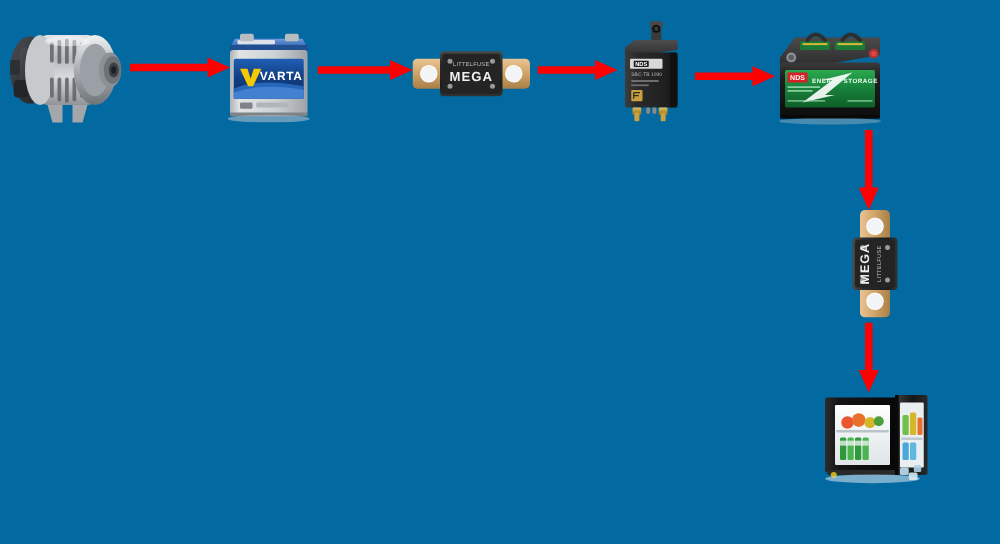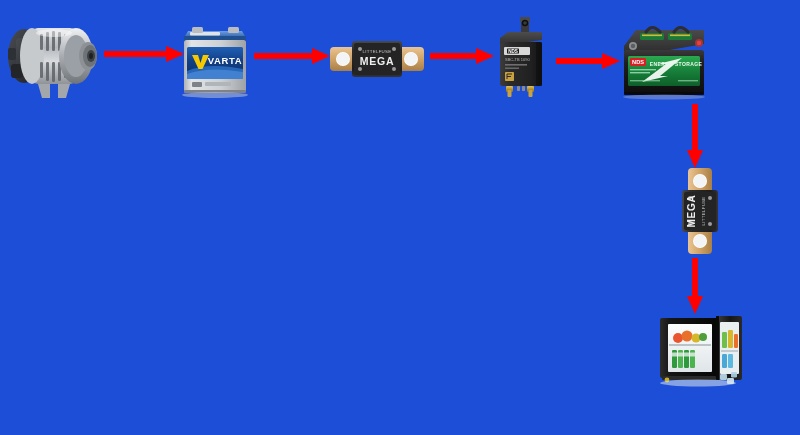--- a/index.html
+++ b/index.html
@@ -12,21 +12,21 @@
     height: 435px;
     position: relative;
     overflow: hidden;
     font-family: "Liberation Sans", sans-serif;
   }
   #canvas {
     position: absolute;
     left: 0; top: 0;
     width: 800px;
     height: 435px;
-    background: #1d4ed8;
+    background: #0369a1;
   }
   .node {
     position: absolute;
   }
   .arrow {
     position: absolute;
   }
   .arrow svg { display: block; }
 
   

